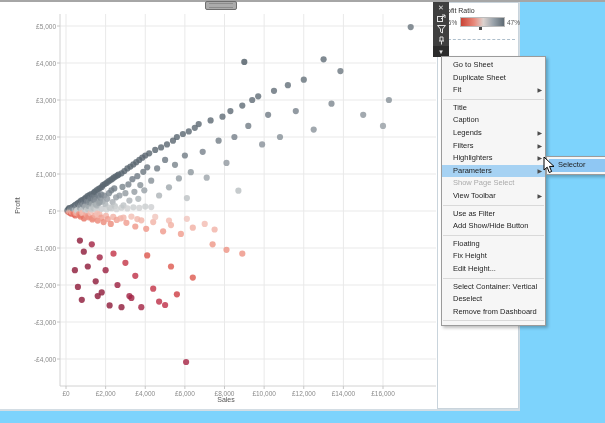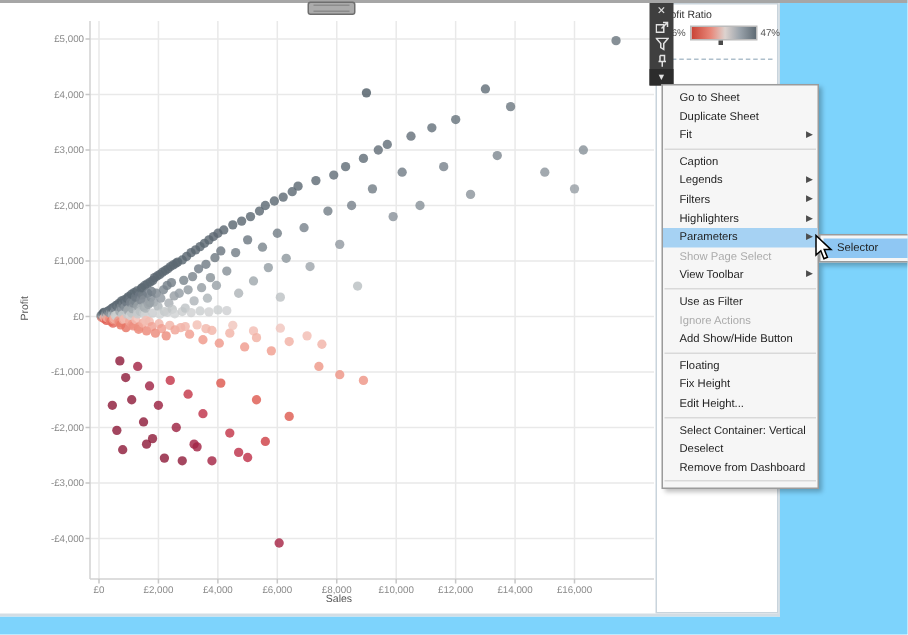--- a/index.html
+++ b/index.html
@@ -454,30 +454,30 @@
         </svg>
       </div>
       <div class="cell more">▾</div>
     </div>
 
   <div class="context-menu" id="context-menu">
       <div class="menu-item">Go to Sheet</div>
       <div class="menu-item">Duplicate Sheet</div>
       <div class="menu-item">Fit<span class="arrow">▶</span></div>
       <div class="menu-sep"></div>
+      <div class="menu-item">Title</div>
       <div class="menu-item">Caption</div>
       <div class="menu-item">Legends<span class="arrow">▶</span></div>
       <div class="menu-item">Filters<span class="arrow">▶</span></div>
       <div class="menu-item">Highlighters<span class="arrow">▶</span></div>
       <div class="menu-item highlighted">Parameters<span class="arrow">▶</span></div>
       <div class="menu-item disabled">Show Page Select</div>
       <div class="menu-item">View Toolbar<span class="arrow">▶</span></div>
       <div class="menu-sep"></div>
       <div class="menu-item">Use as Filter</div>
-      <div class="menu-item disabled">Ignore Actions</div>
       <div class="menu-item">Add Show/Hide Button</div>
       <div class="menu-sep"></div>
       <div class="menu-item">Floating</div>
       <div class="menu-item">Fix Height</div>
       <div class="menu-item">Edit Height...</div>
       <div class="menu-sep"></div>
       <div class="menu-item">Select Container: Vertical</div>
       <div class="menu-item">Deselect</div>
       <div class="menu-item">Remove from Dashboard</div>
       <div class="menu-sep"></div>

